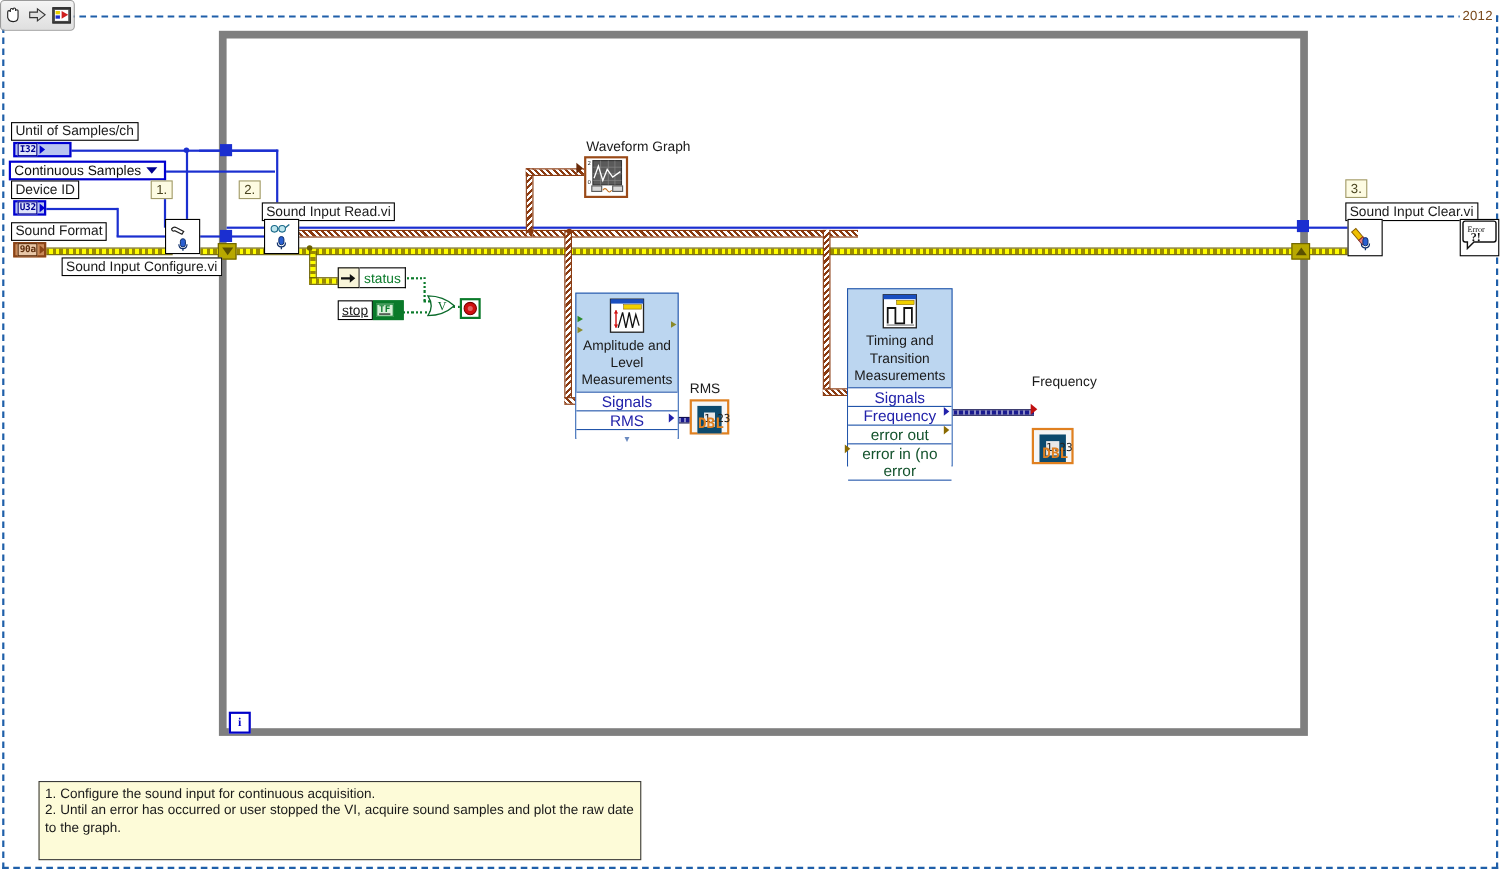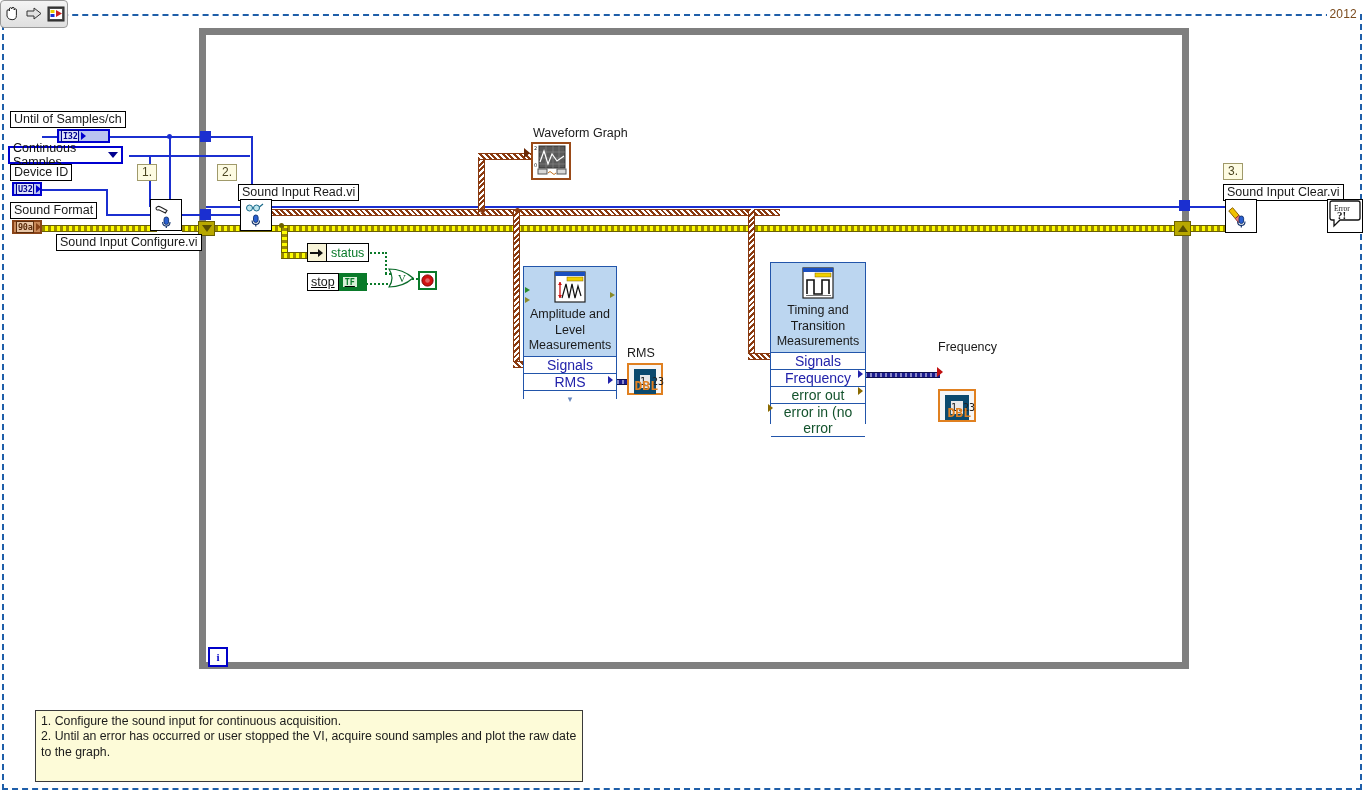--- a/index.html
+++ b/index.html
@@ -241,26 +241,26 @@
 <div class="abs" style="left:632px;top:374px;width:0;height:0;border-top:5px solid transparent;border-bottom:5px solid transparent;border-left:6px solid #c01010;"></div>
 <div class="abs" style="left:937px;top:367px;width:0;height:0;border-top:5px solid transparent;border-bottom:5px solid transparent;border-left:6px solid #c01010;"></div>
 
 <div class="abs wbool" style="left:362px;top:252px;width:24px;height:1.5px;"></div>
 <div class="abs wboolv" style="left:385px;top:252px;width:1.5px;height:22px;"></div>
 <div class="abs wbool" style="left:385px;top:273px;width:10px;height:1.5px;"></div>
 <div class="abs wbool" style="left:366px;top:283px;width:28px;height:1.5px;"></div>
 <div class="abs wbool" style="left:412px;top:278px;width:13px;height:1.5px;"></div>
 
 <div class="abs lblbox" style="left:10px;top:111px;">Until of Samples/ch</div>
-<div class="abs term" style="left:12px;top:129px;width:53px;margin-left:45px;">
+<div class="abs term" style="left:12px;top:129px;width:53px;">
   <span class="tt">I32</span>
   <span class="term-arrow"></span>
 </div>
 
-<div class="abs" id="enum-continuous" style="left:8px;top:146px;width:115px;">
+<div class="abs" id="enum-continuous" style="left:8px;top:146px;width:143px;">
   <span>Continuous Samples</span>
   <span class="enum-caret"></span>
 </div>
 
 <div class="abs lblbox" style="left:10px;top:164px;">Device ID</div>
 <div class="abs term" style="left:12px;top:182px;width:30px;">
   <span class="tt">U32</span>
   <span class="term-arrow"></span>
 </div>
 

